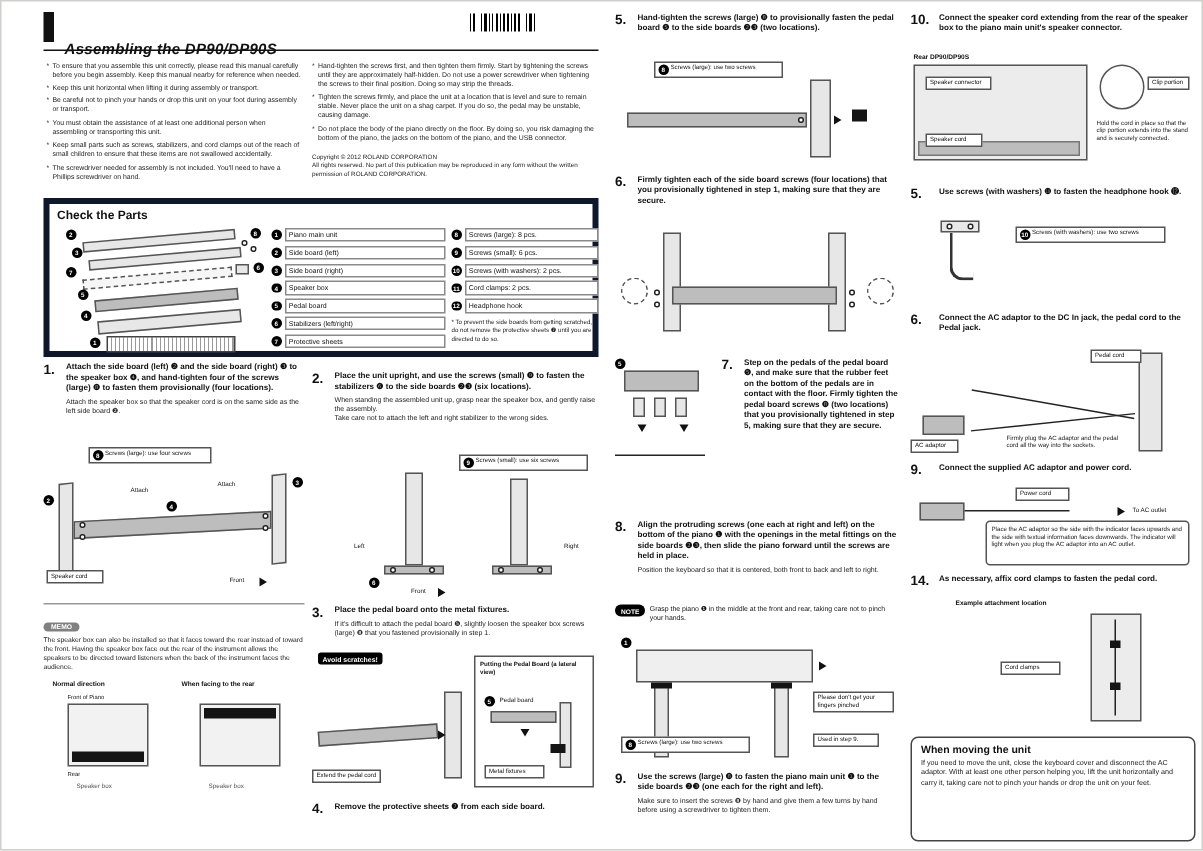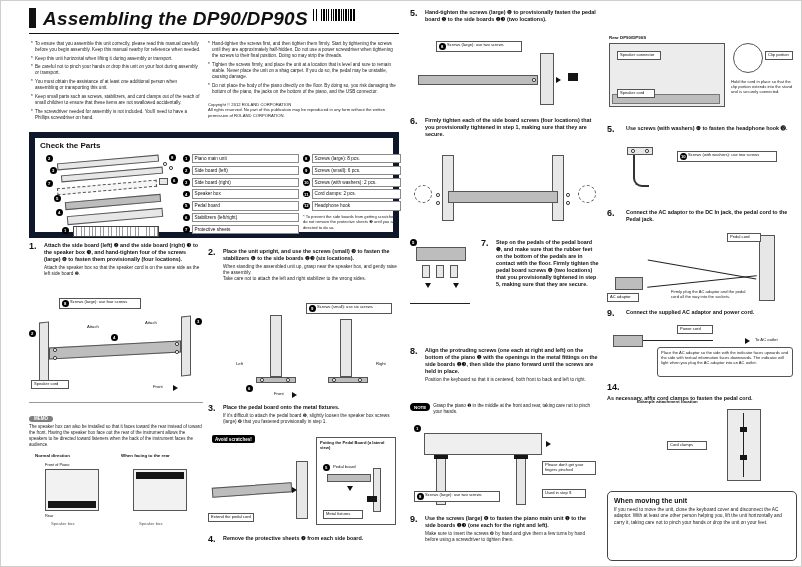--- a/index.html
+++ b/index.html
@@ -1,27 +1,27 @@
 <!DOCTYPE html>
 <html><head>
 <meta charset="utf-8">
 <style>
   * { margin:0; padding:0; box-sizing:border-box; }
   html,body { width:802px; height:567px; }
   body { font-family:"Liberation Sans", sans-serif; background:#e8e8e6; }
   .page { position:relative; width:802px; height:567px; background:#ffffff; overflow:hidden; color:#111; border:1px solid #cfcfcc; }
   .a { position:absolute; }
-  h1.title { font-size:19px; font-weight:bold; font-style:italic; letter-spacing:.2px; }
+  h1.title { font-size:10px; font-weight:bold; font-style:italic; letter-spacing:.2px;margin-top:20px; }
   .accent { width:7px; height:20px; background:#111; margin-right:7px; flex:none; }
   .barcode { background:repeating-linear-gradient(90deg,#000 0,#000 1px,#fff 1px,#fff 2.5px,#000 2.5px,#000 4px,#fff 4px,#fff 5.5px,#000 5.5px,#000 6px,#fff 6px,#fff 7.5px); }
   ul.notes { list-style:none; }
   ul.notes li { position:relative; padding-left:4px; font-size:4.6px; line-height:1.32; margin-bottom:2.6px; color:#222; }
   ul.notes li::before { content:"*"; position:absolute; left:0; top:0; }
   .copyright { font-size:4.2px; line-height:1.3; white-space:pre-line; color:#222; }
-  .partsbox { border:6px solid #0f172a; background:#fff; }
+  .partsbox { border:4px solid #0f172a; background:#fff; }
   .parts-title { font-size:8px; font-weight:bold; }
   .prow { display:flex; align-items:center; gap:2px; margin-bottom:2.4px; }
   .plabel { flex:1; border:0.7px solid #8a8a8a; background:#fff; font-size:4.7px; padding:1px 2px; line-height:1.15; }
   .pnote { font-size:4.1px; line-height:1.3; color:#222; }
   .badge { min-width:6.5px; height:6.5px; border-radius:4px; background:#000; color:#fff; font-size:4.2px; font-weight:bold; display:inline-flex; align-items:center; justify-content:center; padding:0 .5px; flex:none; }
   .badge.a { position:absolute; }
   .step { display:flex; gap:3px; }
   .snum { font-size:9px; font-weight:bold; line-height:1; min-width:12px; flex:none; }
   .stitle { font-size:5.4px; font-weight:bold; line-height:1.3; }
   .sbody { font-size:4.7px; line-height:1.32; margin-top:2px; white-space:pre-line; color:#222; }
@@ -361,20 +361,26 @@
   </div>
 
   <div class="a step" style="left:409px;top:514px;width:188px;">
     <span class="snum">9.</span>
     <div>
       <p class="stitle">Use the screws (large) ❽ to fasten the piano main unit ❶ to the side boards ❷❸ (one each for the right and left).</p>
       <p class="sbody">Make sure to insert the screws ❽ by hand and give them a few turns by hand before using a screwdriver to tighten them.</p>
     </div>
   </div>
 
+  <div class="a step" style="left:606px;top:8px;width:190px;">
+    <span class="snum" style="min-width:16px;">10.</span>
+    <div>
+      <p class="stitle">Connect the speaker cord extending from the rear of the speaker box to the piano main unit's speaker connector.</p>
+    </div>
+  </div>
   <div class="a" style="left:606px;top:34px;width:190px;height:84px;">
     <span class="bold-lbl" style="left:2px;top:0;">Rear DP90/DP90S</span>
     <div class="shp" style="left:2px;top:8px;width:116px;height:64px;background:#ececec;">
       <div class="dark a" style="left:2px;bottom:2px;width:108px;height:10px;position:absolute;border:0.7px solid #777;"></div>
     </div>
     <div class="lb" style="left:10px;top:16px;width:44px;">
         <span>Speaker connector</span>
       </div>
     <div class="lb" style="left:10px;top:54px;width:38px;">
         <span>Speaker cord</span>
@@ -435,21 +441,21 @@
     <div class="lb" style="left:70px;top:0;width:36px;">
         <span>Power cord</span>
       </div>
     <span class="plain-lbl" style="left:148px;top:12px;">To AC outlet</span>
     <span class="tri-r" style="left:138px;top:13px;"></span>
     <div class="inset" style="left:50px;top:22px;width:136px;height:30px;border-radius:3px;padding:2px 3px;">
       <p style="font-size:4.1px;line-height:1.28;color:#222;">Place the AC adaptor so the side with the indicator faces upwards and the side with textual information faces downwards. The indicator will light when you plug the AC adaptor into an AC outlet.</p>
     </div>
   </div>
 
-  <div class="a step" style="left:606px;top:382px;width:190px;flex-direction:column;">
+  <div class="a step" style="left:606px;top:382px;width:190px;">
     <span class="snum" style="min-width:16px;">14.</span>
     <div>
       <p class="stitle">As necessary, affix cord clamps to fasten the pedal cord.</p>
     </div>
   </div>
   <div class="a" style="left:606px;top:398px;width:190px;height:86px;">
     <span class="bold-lbl" style="left:30px;top:0;">Example attachment location</span>
     <div class="shp" style="left:120px;top:10px;width:34px;height:72px;background:#ececec;"></div>
     <div class="line" style="left:136px;top:14px;width:1px;height:64px;"></div>
     <div class="blk a" style="left:133px;top:28px;width:7px;height:5px;position:absolute;"></div>

